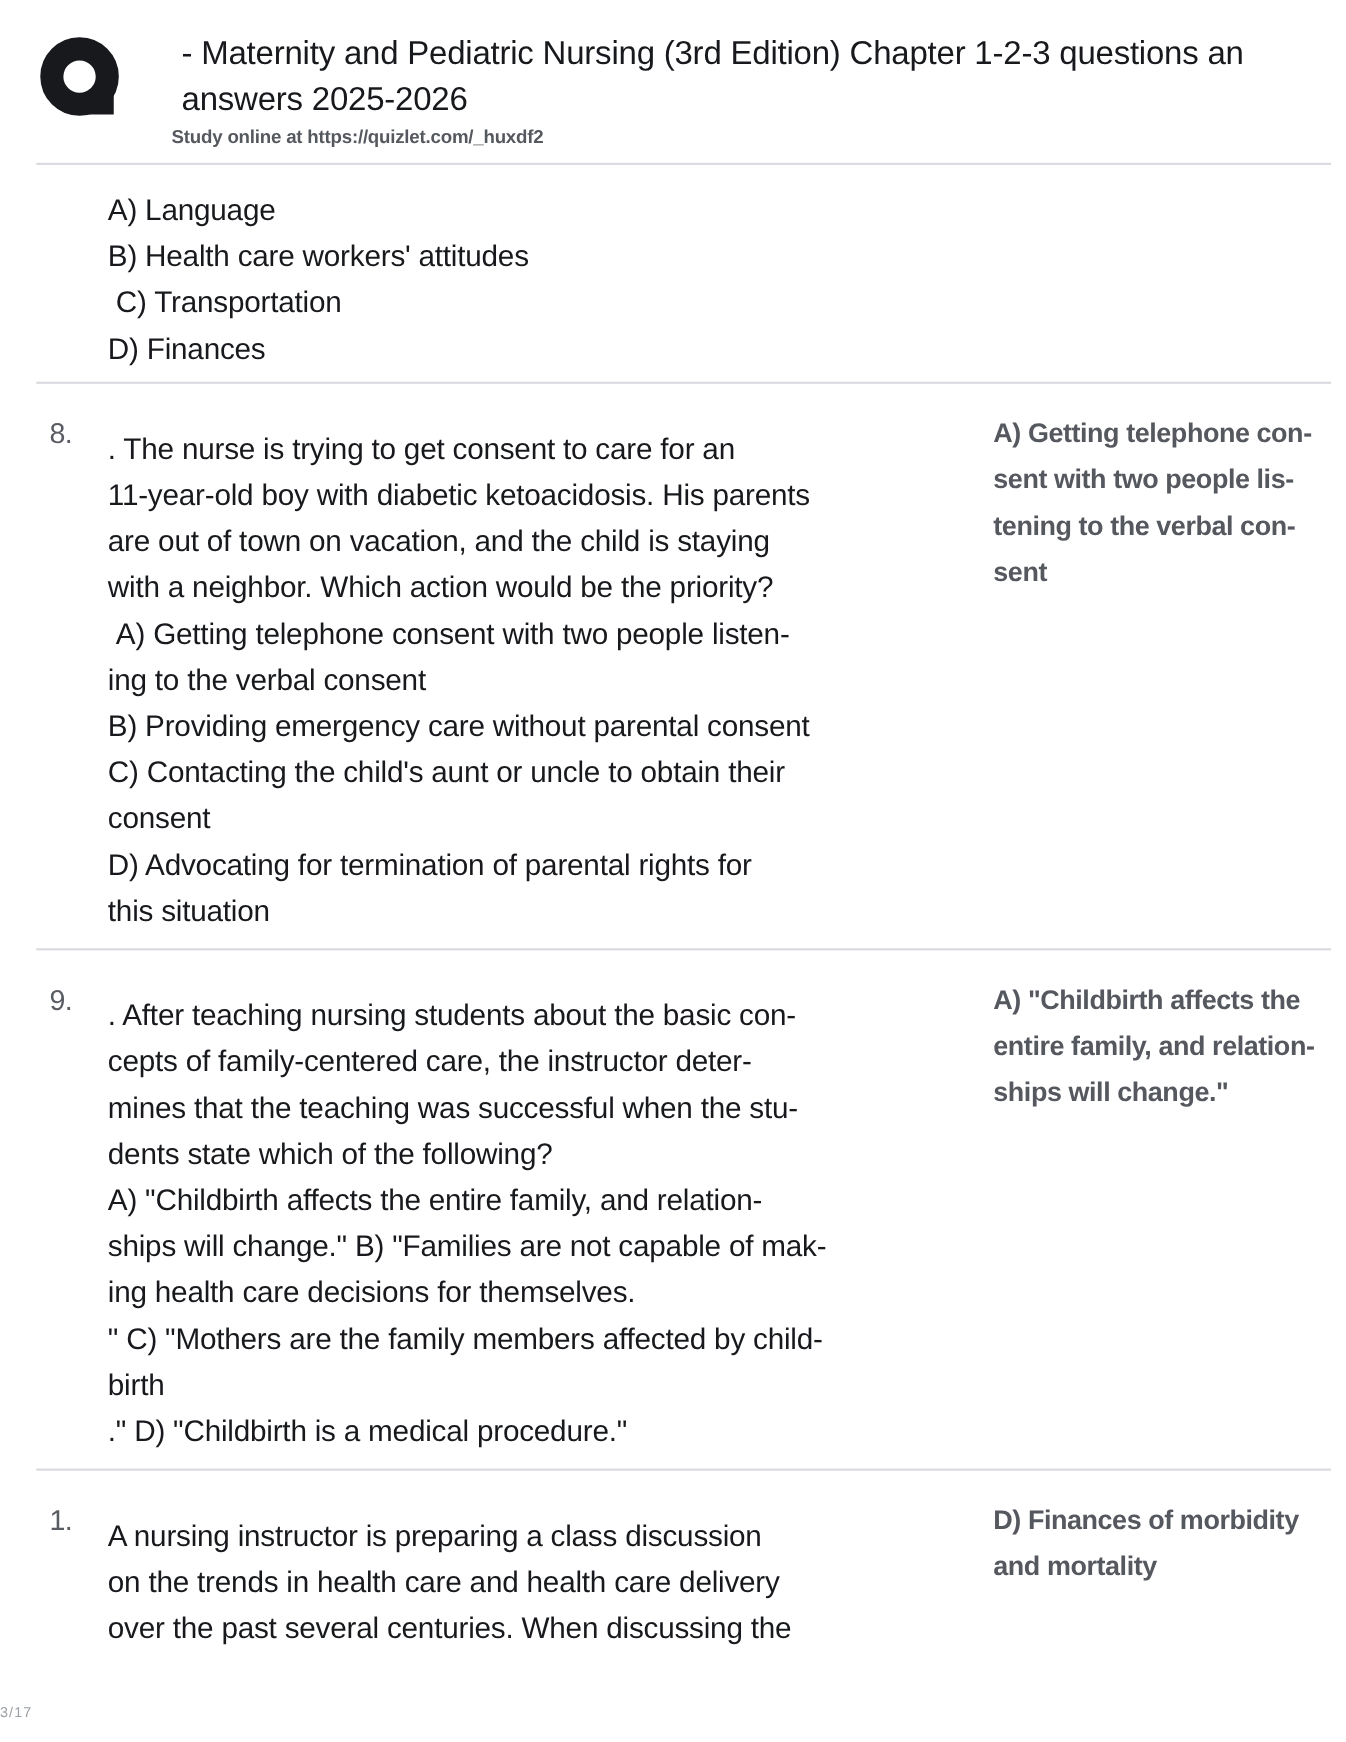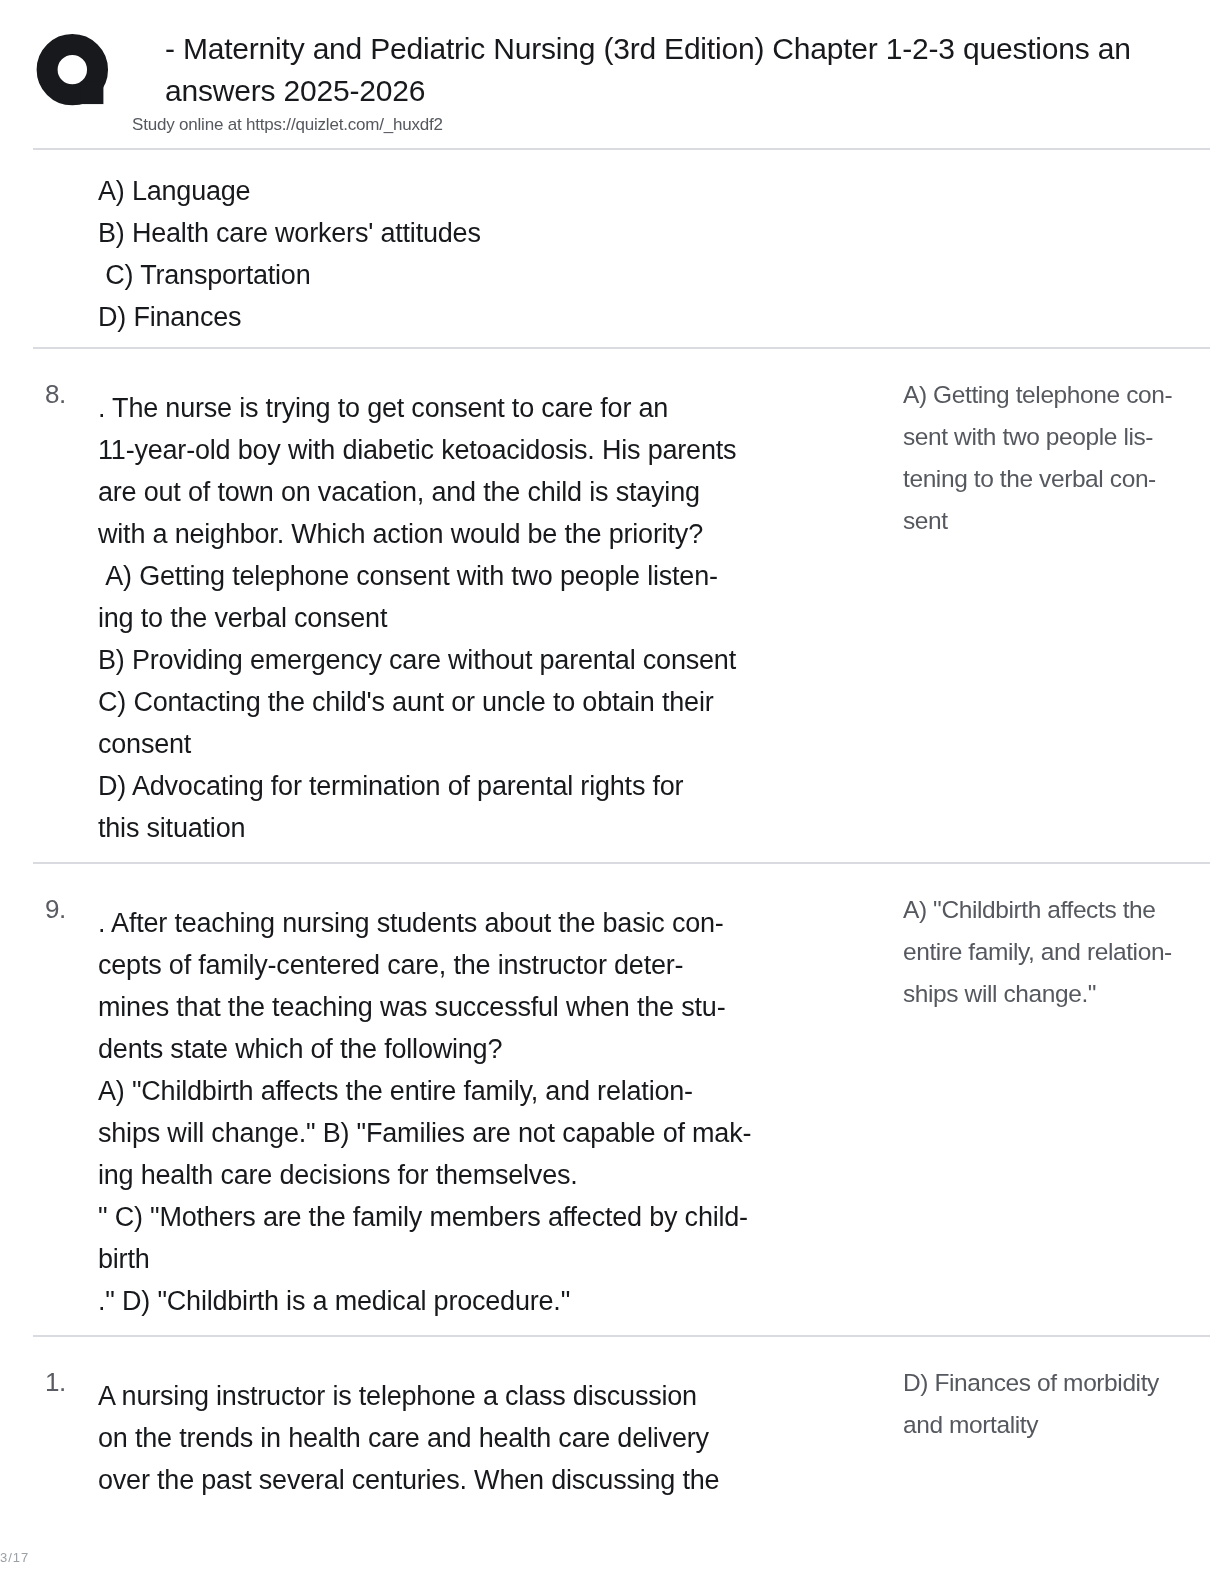--- a/index.html
+++ b/index.html
@@ -34,23 +34,24 @@
     font-weight: 500;
     color: #17191c;
     white-space: pre;
     overflow: hidden;
     letter-spacing: -0.2px;
     margin-left: 33px;
   }
   .subtitle {
     margin-top: 3px;
     font-size: 17px;
-    font-weight: 400;
+    font-weight: 700;
     color: #55585e;
     letter-spacing: -0.2px;
+    margin-left: 24px;
   }
 
   
   .divider {
     border: none;
     border-top: 2px solid #d9dbe0;
     margin: 0 14px 0 33px;
   }
   .divider.first { margin-top: 13px; }
 
@@ -74,21 +75,21 @@
     font-size: 27px;
     line-height: 42px;
     color: #17191c;
     white-space: pre-wrap;
     letter-spacing: -0.2px;
     margin-top: 14px;
   }
   .answer {
     font-size: 24.5px;
     line-height: 42px;
-    font-weight: 400;
+    font-weight: 700;
     color: #55585e;
     white-space: pre-wrap;
     letter-spacing: -0.4px;
     padding-top: 1px;
   }
 
   
   .footer {
     position: absolute;
     left: 0;
@@ -170,21 +171,21 @@
 ." D) "Childbirth is a medical procedure."</div>
     <div class="answer">A) "Childbirth affects the
 entire family, and relation-
 ships will change."</div>
   </div>
 
   <hr class="divider">
 
   <div class="section">
     <div class="qnum">1.</div>
-    <div class="qtext">A nursing instructor is telephone a class discussion
+    <div class="qtext">A nursing instructor is preparing a class discussion
 on the trends in health care and health care delivery
 over the past several centuries. When discussing the</div>
     <div class="answer">D) Finances of morbidity
 and mortality</div>
   </div>
 
   <div class="footer">
     <span class="page-indicator">3/17</span>
   </div>
 

